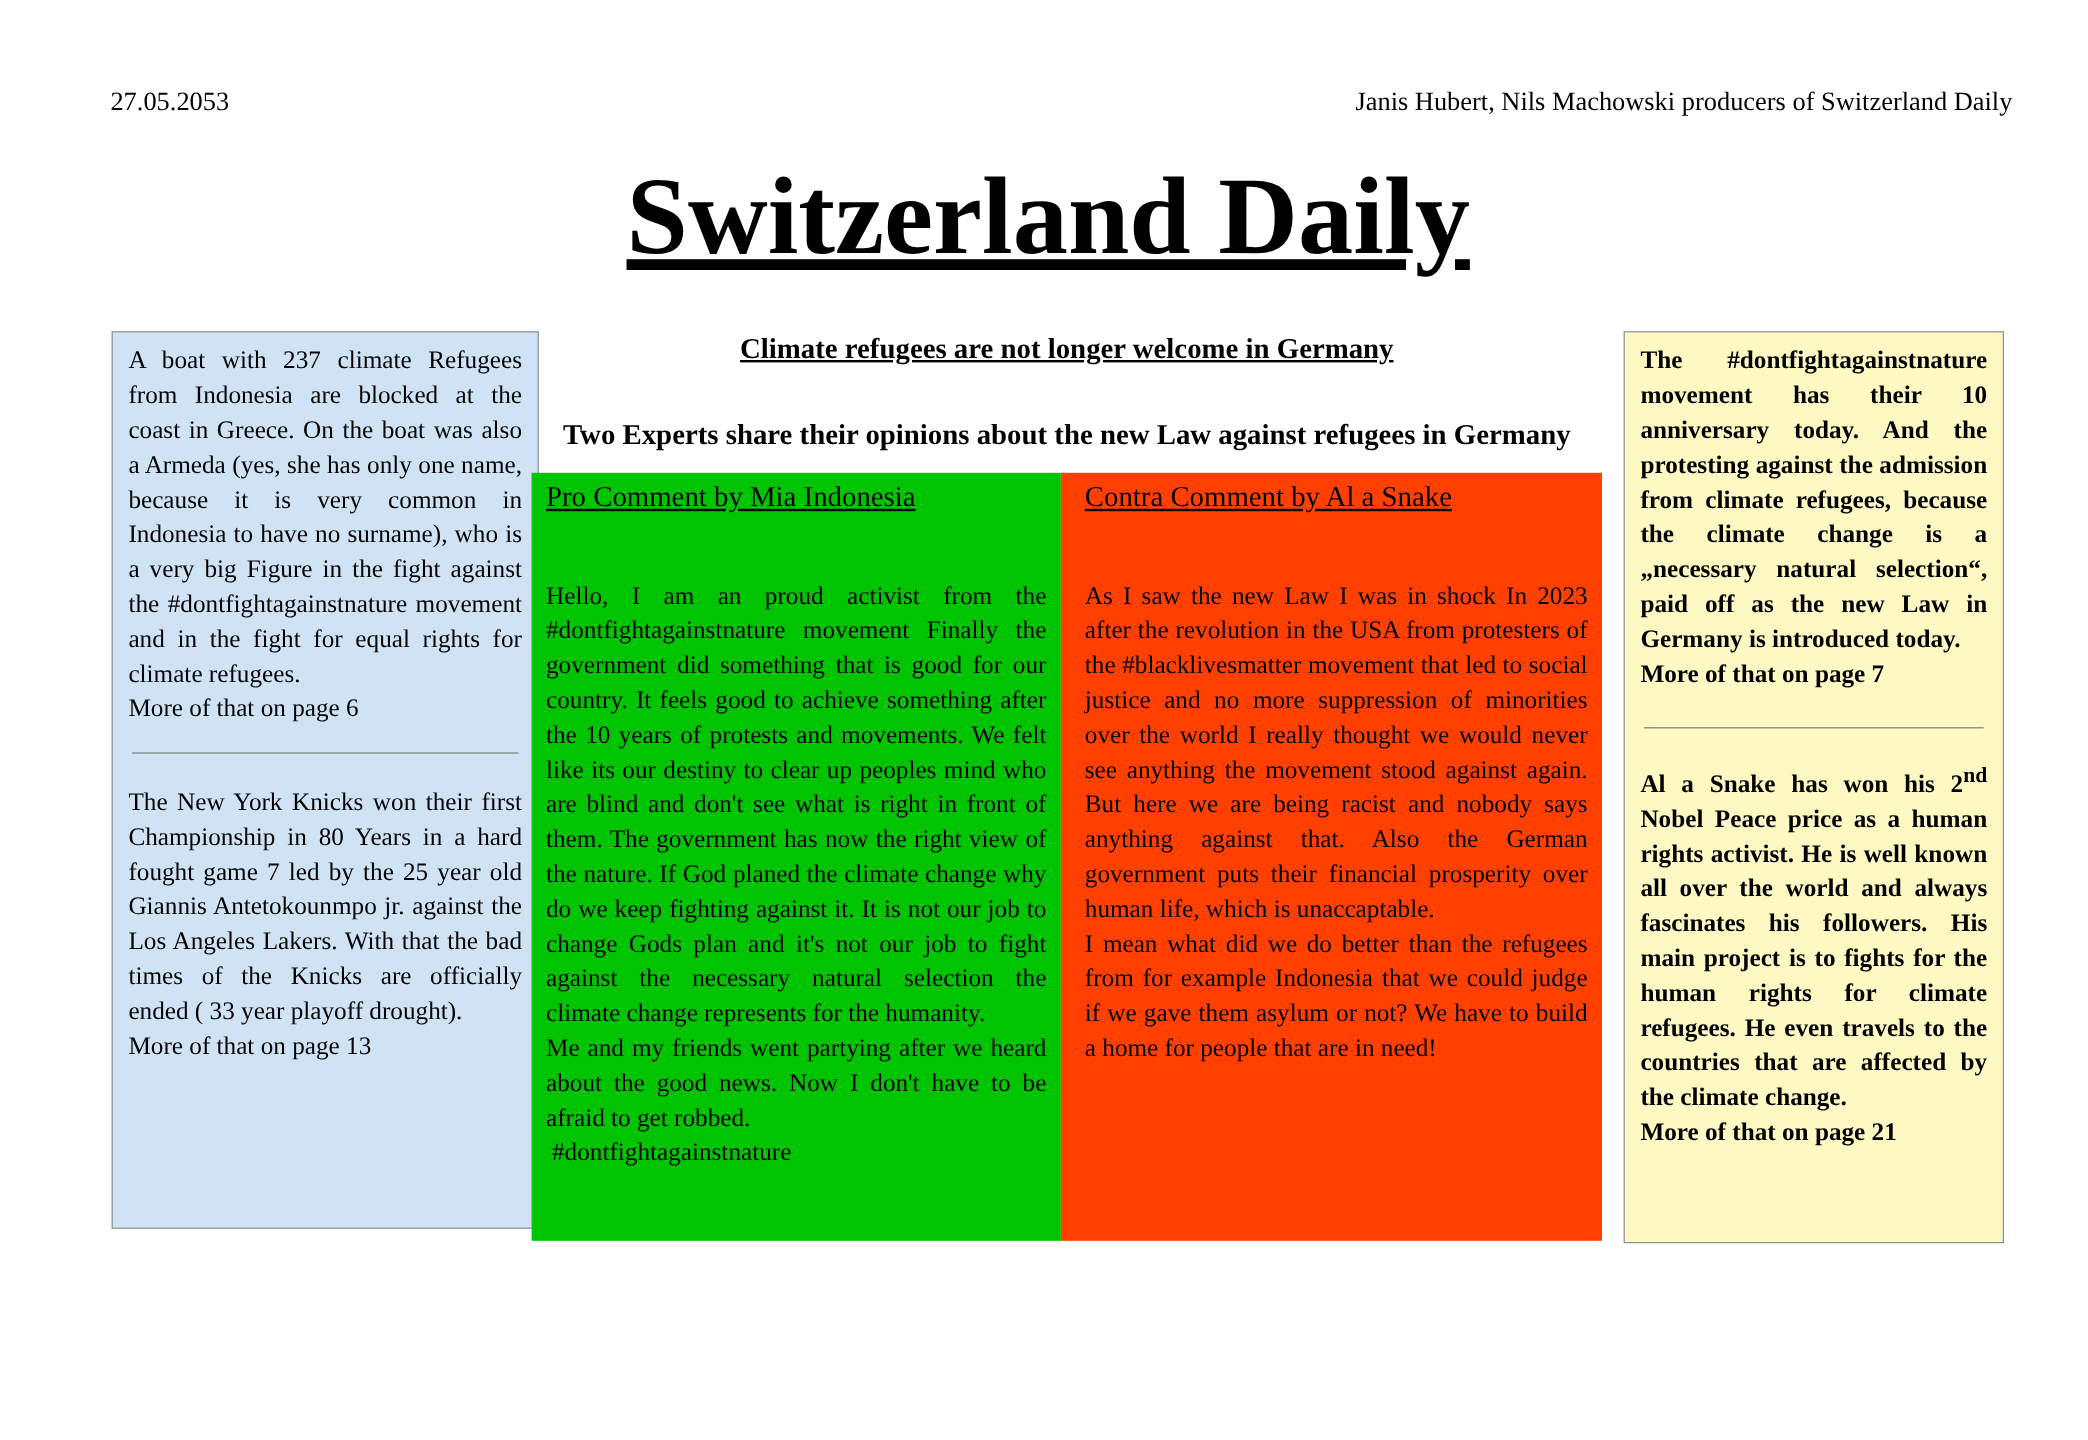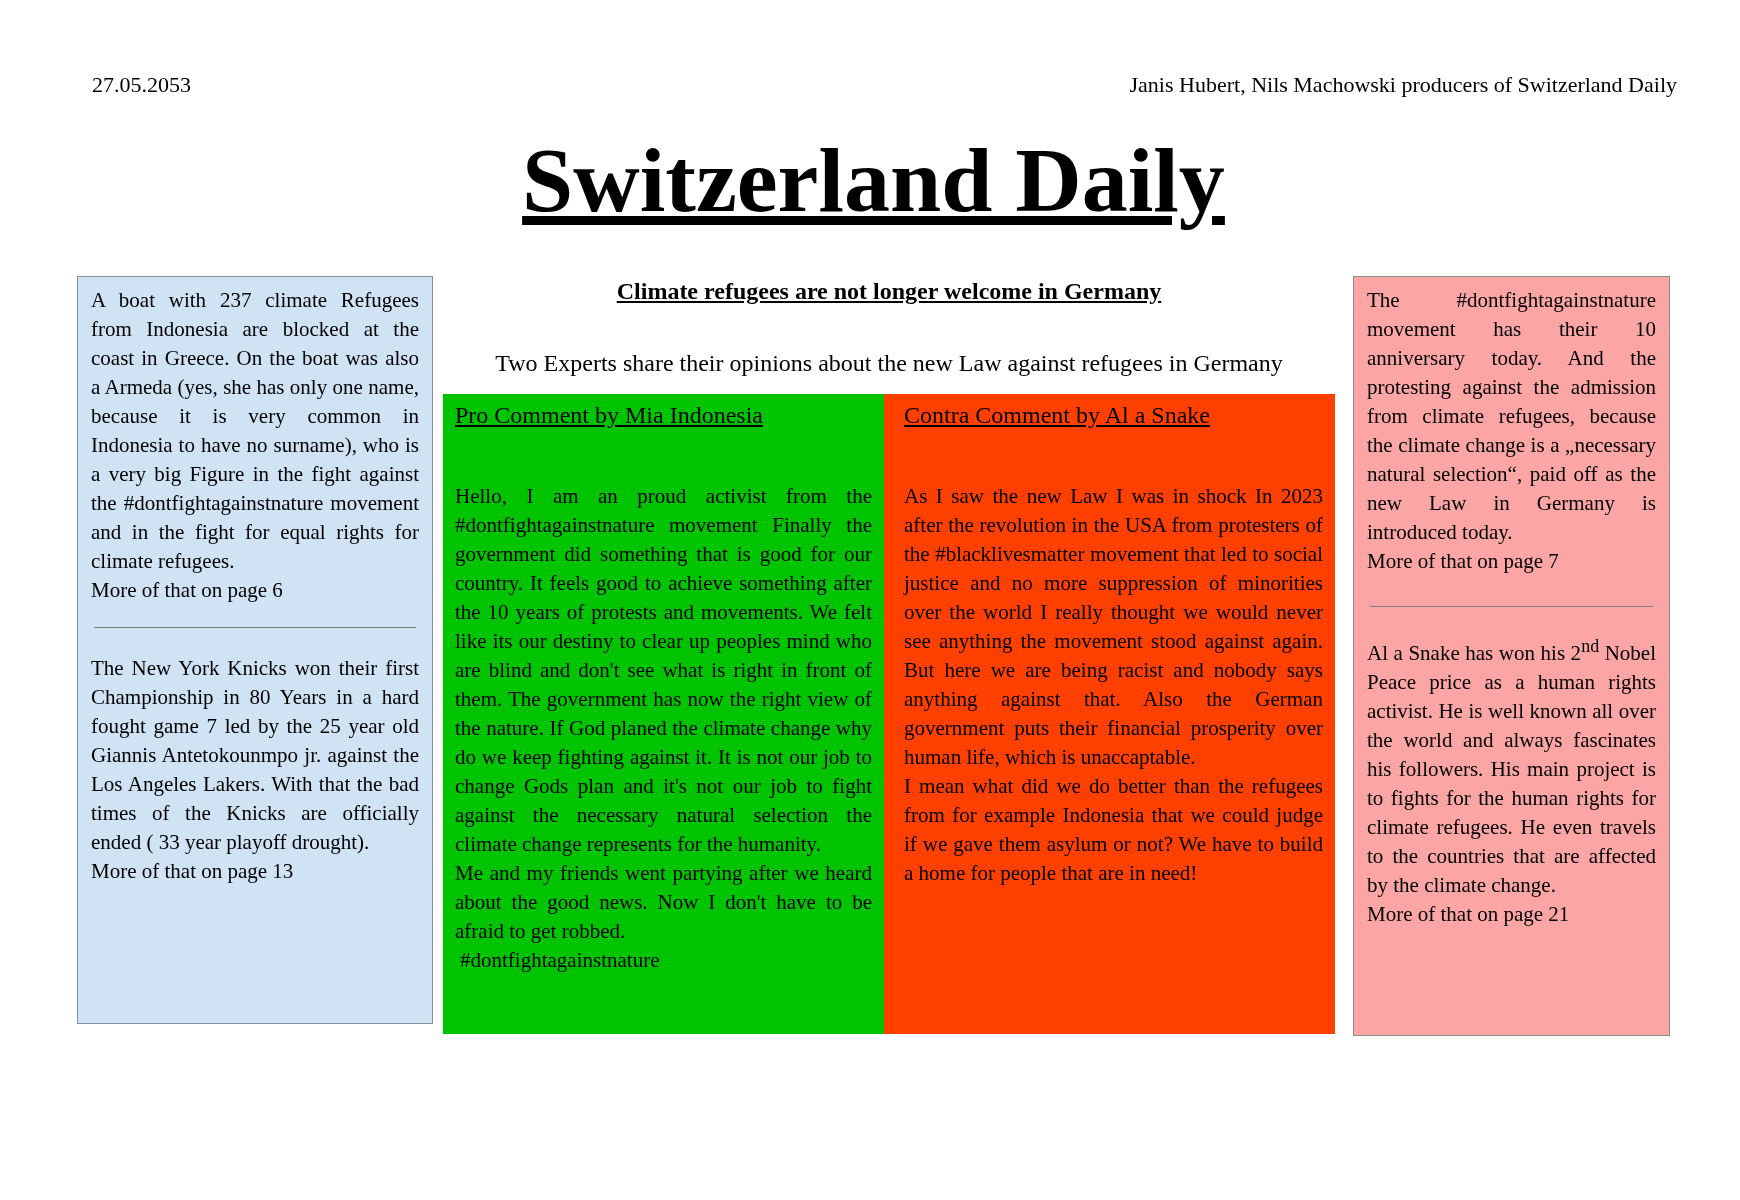--- a/index.html
+++ b/index.html
@@ -51,32 +51,33 @@
     font-weight: 700;
     text-decoration: underline;
   }
   .subheadline {
     position: absolute;
     left: 403px;
     width: 972px;
     top: 350px;
     text-align: center;
     font-size: 24px;
+    font-weight: bold;
   }
   .sidebar {
     position: absolute;
     border: 1px solid #8a8f99;
     box-sizing: border-box;
     padding: 9px 13px;
     font-size: 21px;
     line-height: 29px;
     overflow: hidden;
   }
   .sidebar-left {
-    left: 77px;
+    left: 93px;
     top: 276px;
     width: 356px;
     height: 748px;
   }
   .sidebar-right {
     left: 1353px;
     top: 276px;
     width: 317px;
     height: 760px;
   }
@@ -138,21 +139,21 @@
     <p class="just">Me and my friends went partying after we heard about the good news. Now I don't have to be afraid to get robbed.</p>
     <p class="hashtag-line">#dontfightagainstnature</p>
   </section>
 
   <section class="column column-contra" style="background-color: rgb(255, 64, 0); padding-left: 20px;">
     <p class="col-header">Contra Comment by Al a Snake</p>
     <p class="just body-start">As I saw the new Law I was in shock In 2023 after the revolution in the USA from protesters of the #blacklivesmatter movement that led to social justice and no more suppression of minorities over the world I really thought we would never see anything the movement stood against again. But here we are being racist and nobody says anything against that. Also the German government puts their financial prosperity over human life, which is unaccaptable.</p>
     <p class="just">I mean what did we do better than the refugees from for example Indonesia that we could judge if we gave them asylum or not? We have to build a home for people that are in need!</p>
   </section>
 
-  <aside class="sidebar sidebar-right" style="background-color: #fca5a5;">
+  <aside class="sidebar sidebar-right" style="background-color: #fef9c3; font-weight: bold;">
     <p class="just">The #dontfightagainstnature movement has their 10 anniversary today. And the protesting against the admission from climate refugees, because the climate change is a „necessary natural selection“, paid off as the new Law in Germany is introduced today.</p>
     <p>More of that on page 7</p>
     <hr class="divider divider-right">
     <p class="just"><span>Al a Snake has won his 2</span><sup>nd</sup><span> Nobel Peace price as a human rights activist. He is well known all over the world and always fascinates his followers. His main project is to fights for the human rights for climate refugees. He even travels to the countries that are affected by the climate change.</span></p>
     <p>More of that on page 21</p>
   </aside>
 
 </div>
 
 </body></html>

